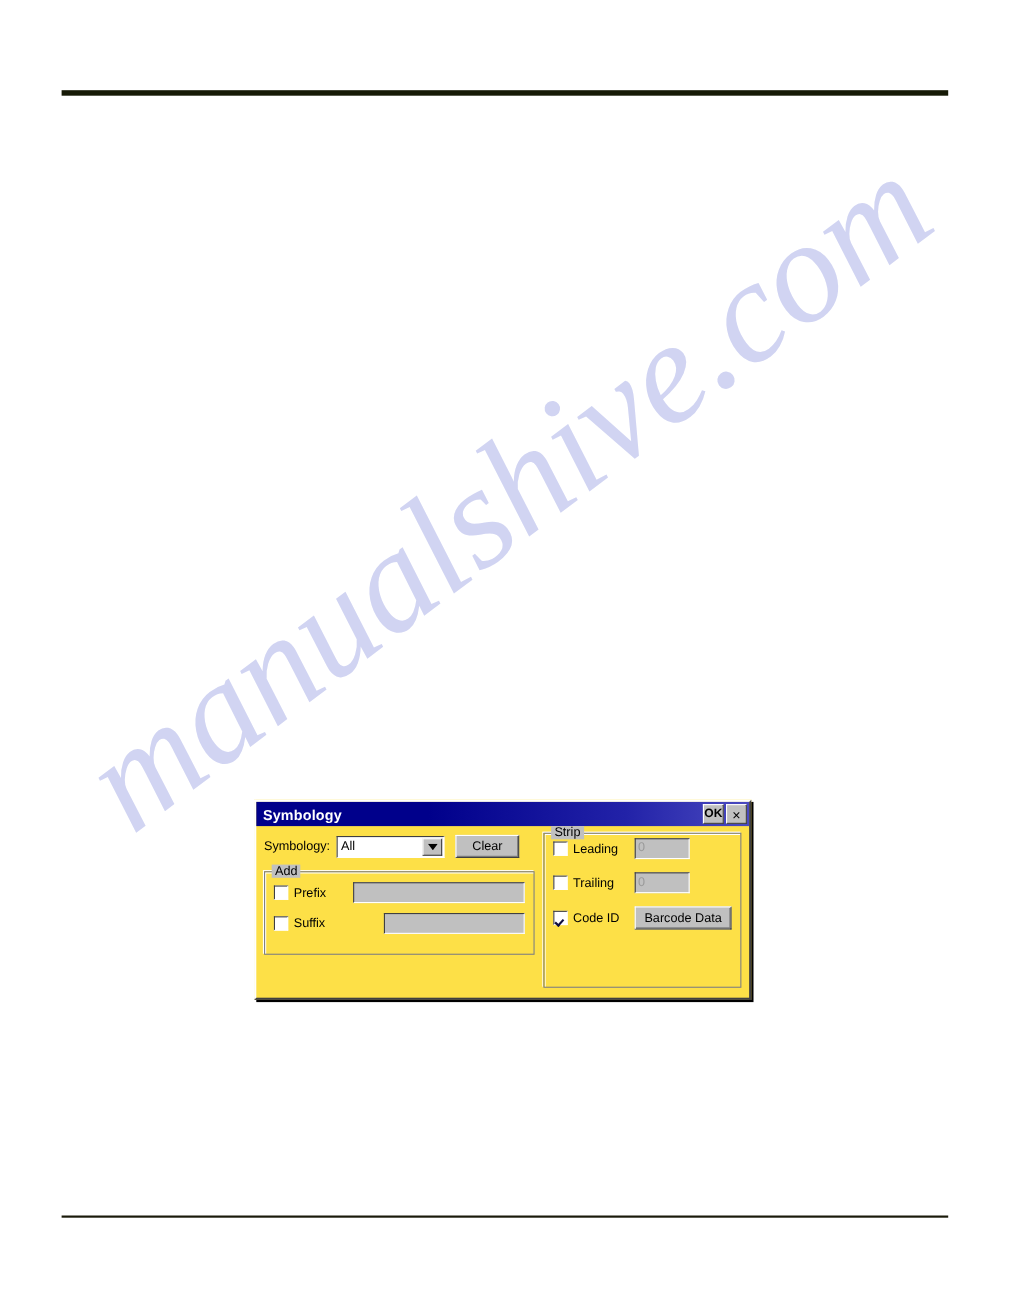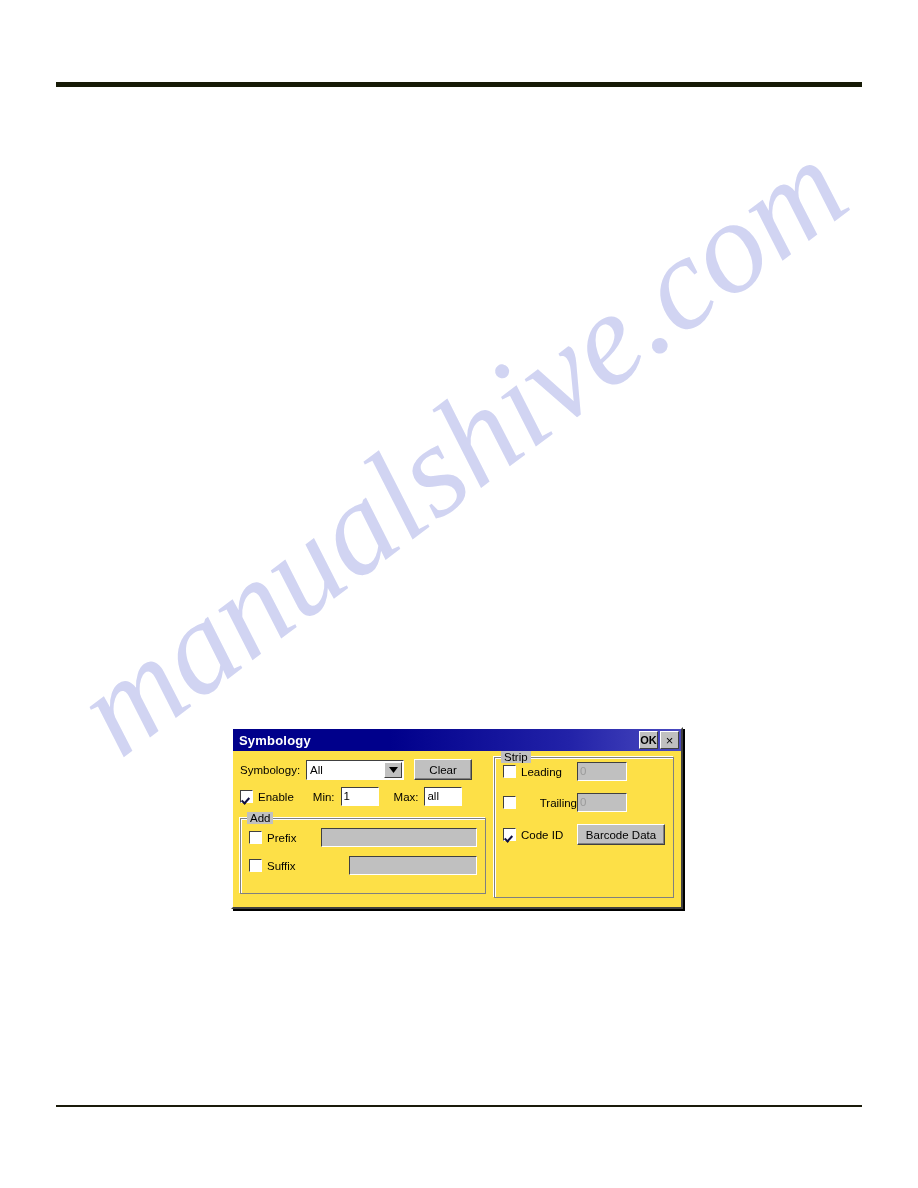--- a/index.html
+++ b/index.html
@@ -273,30 +273,20 @@
             <span class="combo-value">All</span>
             <span class="combo-arrow">
               <svg width="9" height="6" viewBox="0 0 9 6">
                   <polygon points="0,0 9,0 4.5,6" fill="#000"></polygon>
                 </svg>
             </span>
           </div>
           <div class="btn" style="margin-left:10px;width:58px;">Clear</div>
         </div>
 
-        <div class="row" style="margin-top:7px;">
-          <span class="cb-wrap">
-            <span class="cb checked"></span>
-            <span class="cb-label">Enable</span>
-          </span>
-          <span class="lbl" style="margin-left:19px;">Min:</span>
-          <span class="field" style="width:38px;margin-left:6px;">1</span>
-          <span class="lbl" style="margin-left:15px;">Max:</span>
-          <span class="field" style="width:38px;margin-left:6px;">all</span>
-        </div>
 
         <div class="group" style="margin-top:12px;height:76px;">
           <span class="group-title">Add</span>
 
           <div class="row">
             <span class="cb-wrap" style="width:72px;">
               <span class="cb"></span>
               <span class="cb-label">Prefix</span>
             </span>
             <span class="field disabled" style="flex:1;"></span>
@@ -319,21 +309,21 @@
 
           <div class="row" style="margin-top:4px;">
             <span class="cb-wrap" style="width:74px;">
               <span class="cb"></span>
               <span class="cb-label">Leading</span>
             </span>
             <span class="field disabled" style="width:50px;">0</span>
           </div>
 
           <div class="row" style="margin-top:12px;">
-            <span class="cb-wrap" style="width:74px;justify-content:space-between;">
+            <span class="cb-wrap" style="width:74px;">
               <span class="cb"></span>
               <span class="cb-label">Trailing</span>
             </span>
             <span class="field disabled" style="width:50px;">0</span>
           </div>
 
           <div class="row" style="margin-top:12px;">
             <span class="cb-wrap" style="width:74px;">
               <span class="cb checked"></span>
               <span class="cb-label">Code ID</span>

